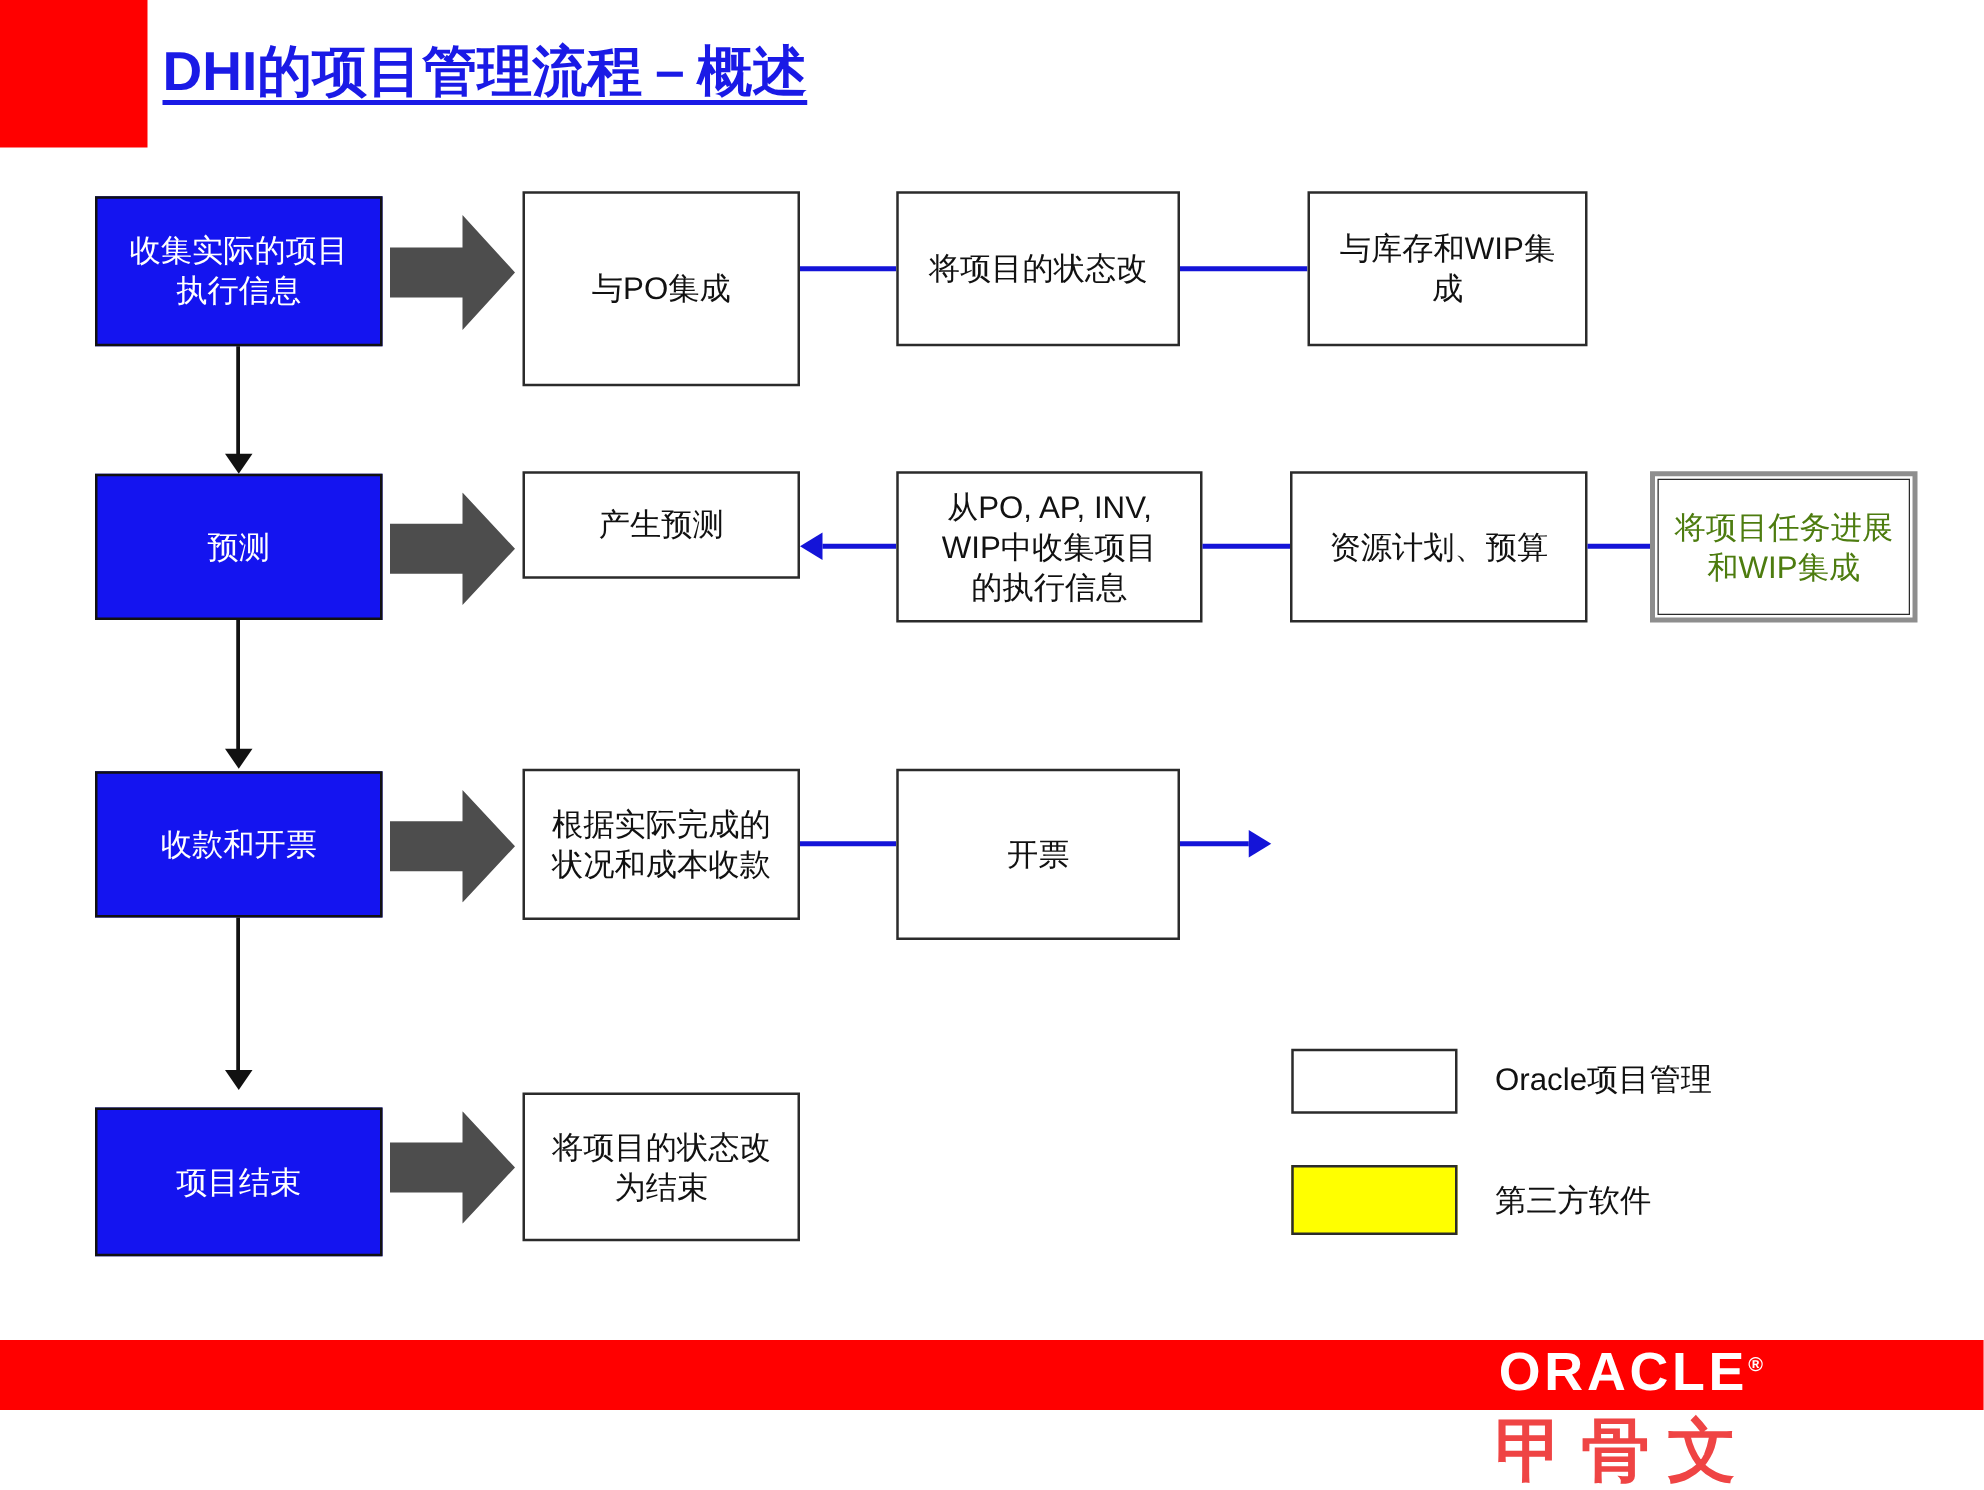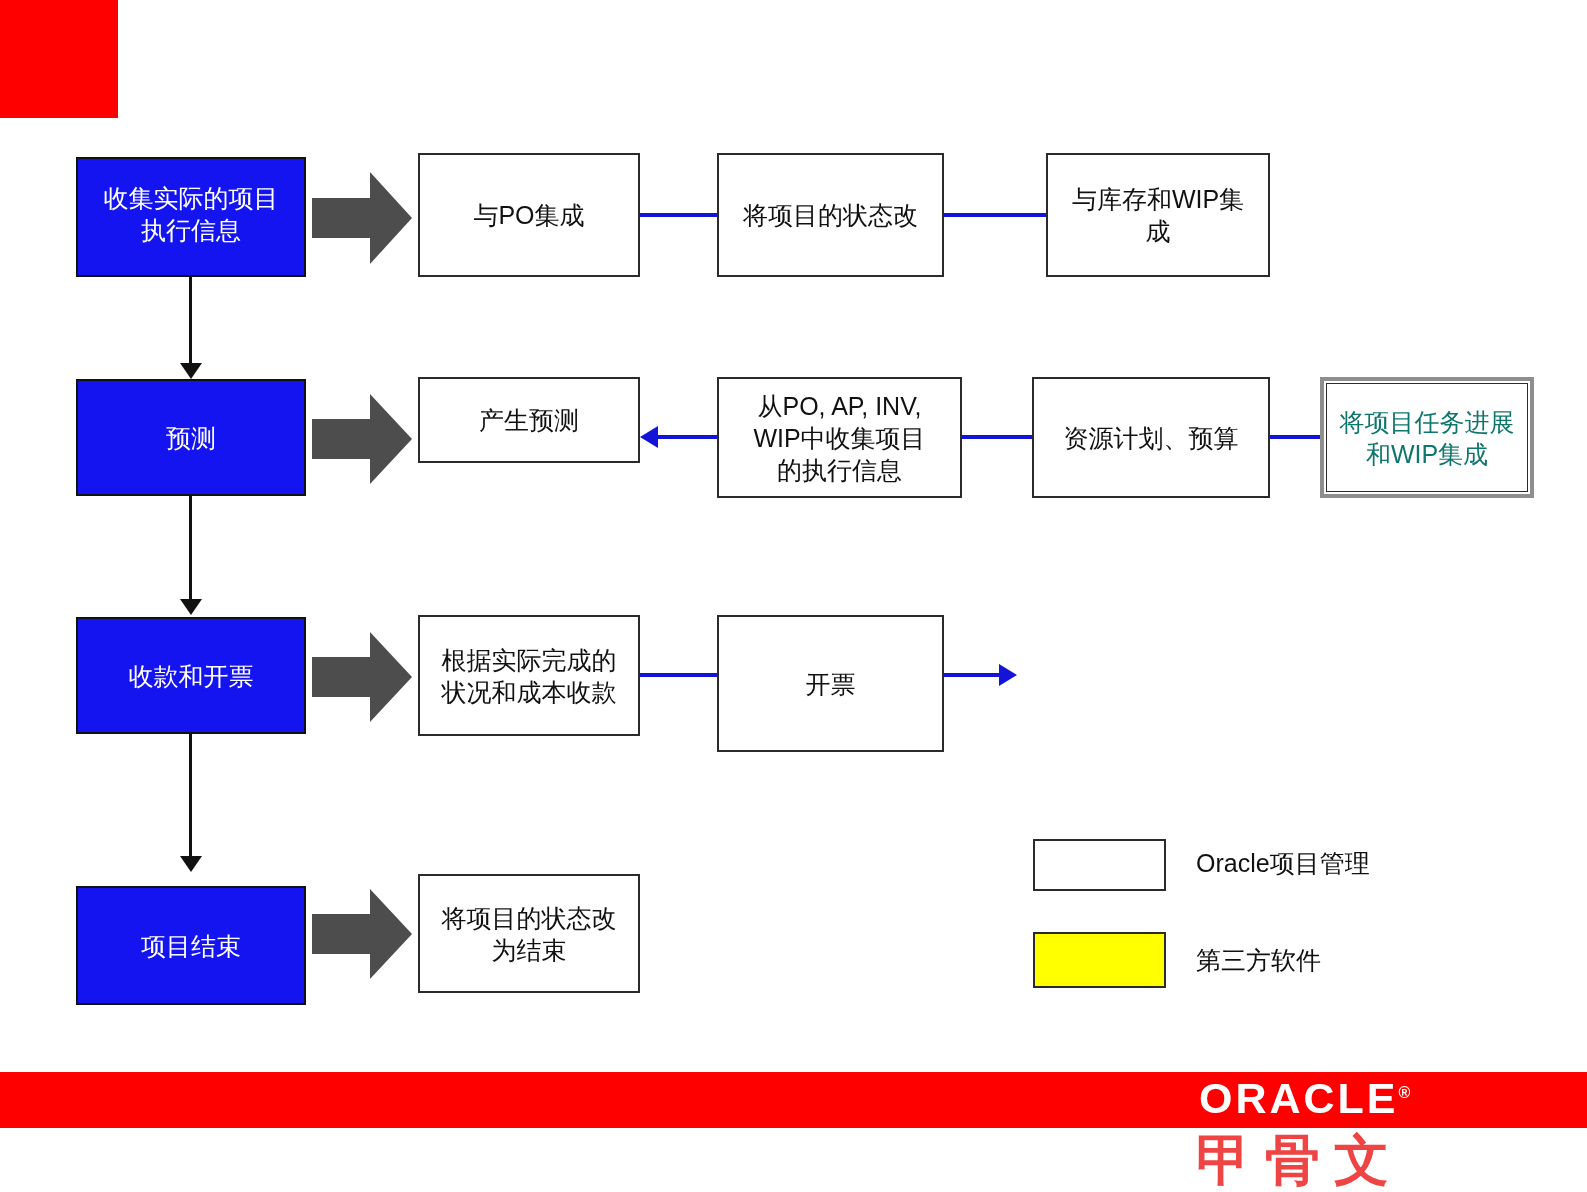--- a/index.html
+++ b/index.html
@@ -28,21 +28,21 @@
   }
   .box-blue{
     background:#1414f0;border:2px solid #111111;color:#ffffff;
     font-size:25px;
   }
   .box-white{
     background:#ffffff;border:2px solid #2b2b2b;color:#111111;
     font-size:25px;
   }
   .box-dbl{
-    background:#ffffff;border:4px solid #8e8e8e;color:#0f766e;font-size:25px;
+    background:#ffffff;border:4px solid #8e8e8e;color:#4d7c0f;font-size:25px;
     padding:2px;
   }
   .box-dbl .inner{
     width:100%;height:100%;border:1px solid #2b2b2b;box-sizing:border-box;
     display:flex;align-items:center;justify-content:center;text-align:center;
     line-height:1.28;
   }
   .box-yellow{
     background:#ffff00;border:2px solid #2b2b2b;
   }
@@ -90,33 +90,34 @@
     font-size:55px;font-weight:bold;color:#ef4444;letter-spacing:14px;
     white-space:nowrap;
   }
 </style>
 </head>
 <body>
 
 <div id="slide">
 
   <div class="hdr-block"></div>
+  <div class="hdr-title">DHI的项目管理流程－概述</div>
 
   <div class="box box-blue" style="left:76px;top:157px;width:230px;height:120px;">
-    <span class="txt" style="white-space:pre-line;font-family:Liberation Mono, monospace;">收集实际的项目
+    <span class="txt" style="white-space:pre-line;">收集实际的项目
 执行信息</span>
   </div>
 
   <div class="garrow" style="left:312px;top:172px;">
     <svg width="100" height="92" viewBox="0 0 100 92">
       <polygon points="0,26 58,26 58,0 100,46 58,92 58,66 0,66" fill="#4d4d4d"></polygon>
     </svg>
   </div>
 
-  <div class="box box-white" style="left:418px;top:153px;width:222px;height:124px;">
+  <div class="box box-white" style="left:418px;top:153px;width:222px;height:156px;">
     <span class="txt" style="white-space:pre-line;">与PO集成</span>
   </div>
 
   <div class="hline" style="left:640px;top:213px;width:77px;"></div>
 
   <div class="box box-white" style="left:717px;top:153px;width:227px;height:124px;">
     <span class="txt" style="white-space:pre-line;">将项目的状态改</span>
   </div>
 
   <div class="hline" style="left:944px;top:213px;width:102px;"></div>

